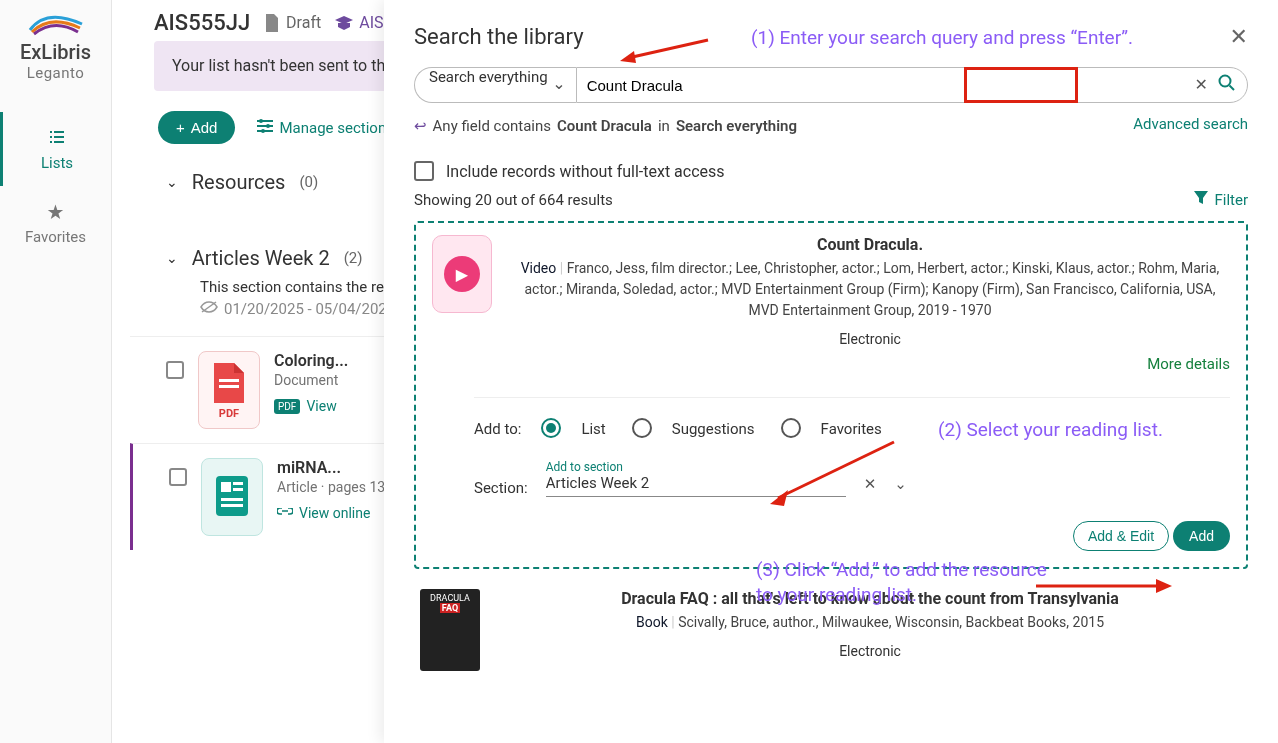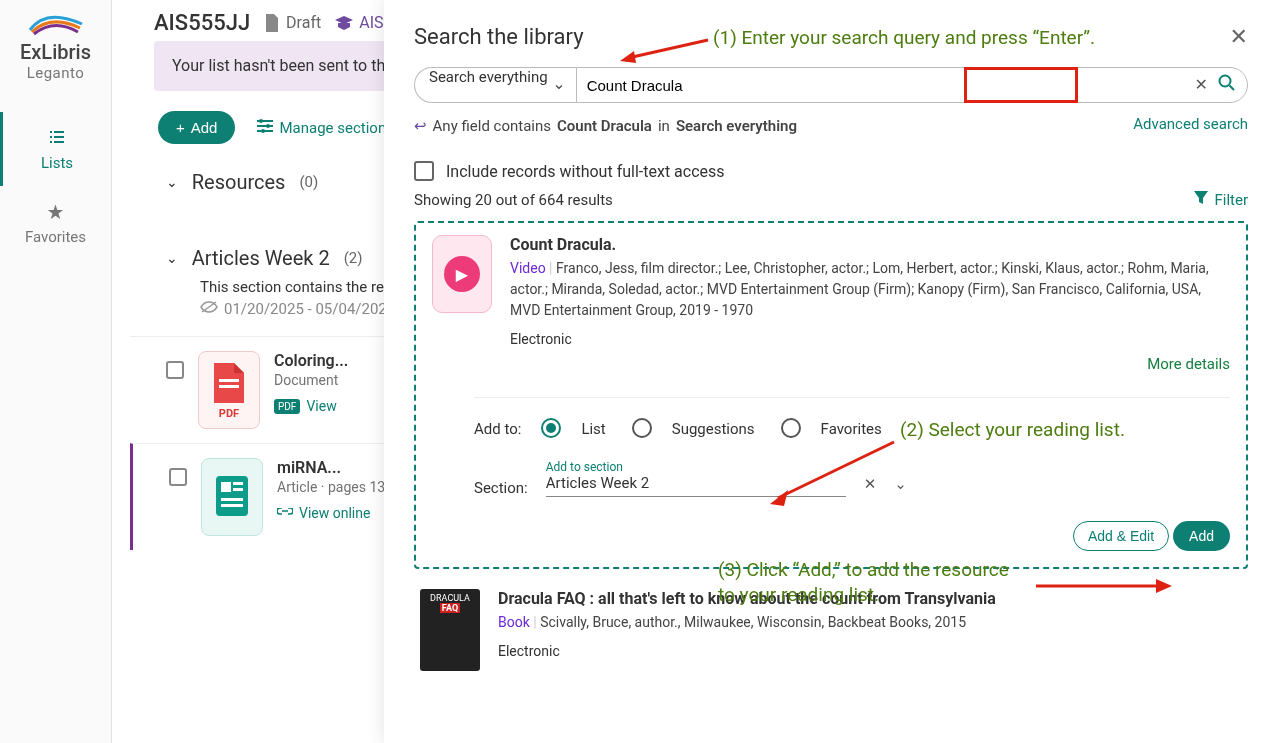--- a/index.html
+++ b/index.html
@@ -67,24 +67,24 @@
   .incl { display:flex; align-items:center; gap:12px; margin-top:26px; font-size:16px; }
   .cbx { width:20px; height:20px; border:2px solid #666; border-radius:3px; }
 
   .count-row { display:flex; justify-content:space-between; align-items:center; margin-top:10px; font-size:15px; color:#333; }
   .filter-link { color:#0d8073; display:flex; align-items:center; gap:6px; }
 
   .result { border:2px dashed #0d8073; border-radius:4px; margin-top:12px; padding:12px 16px 16px 16px; position:relative; }
   .res-top { display:flex; gap:18px; }
   .res-thumb { width:60px; height:78px; background:#ffe7f0; border:1px solid #f6b8d0; border-radius:10px; display:flex; align-items:center; justify-content:center; }
   .play { width:36px; height:36px; border-radius:50%; background:#ec3b78; display:flex; align-items:center; justify-content:center; color:#fff; font-size:16px; }
-  .res-body { flex:1; }
+  .res-body { flex:1;text-align:center; }
   .res-title { font-weight:700; font-size:16px; margin-bottom:4px; }
   .res-meta { font-size:14px; color:#444; line-height:1.5; }
-  .res-type { color:#6d28d9; }
+  .res-type { color:#0f172a; }
   .res-format { margin-top:10px; font-size:14px; color:#333; }
   .more { color:#15803d; font-size:15px; text-align:right; margin-top:8px; }
 
   .addto-row { display:flex; align-items:flex-end; gap:20px; margin:24px 0 0 42px; font-size:15px; border-top:1px solid #eee; padding-top:20px; }
   .radio { width:20px; height:20px; border:2px solid #555; border-radius:50%; display:inline-flex; align-items:center; justify-content:center; }
   .radio.sel { border-color:#0d8073; }
   .radio.sel::after { content:""; width:10px; height:10px; background:#0d8073; border-radius:50%; }
   .radio-lbl { margin-right:6px; }
 
   .section-row { display:flex; align-items:flex-end; gap:18px; margin:22px 0 0 42px; font-size:15px; }
@@ -95,21 +95,21 @@
 
   .action-row { display:flex; justify-content:flex-end; gap:4px; margin-top:24px; }
   .btn-outline { border:1px solid #0d8073; color:#0d8073; background:#fff; border-radius:16px; padding:6px 14px; font-size:14px; }
   .btn-solid { background:#0d8073; color:#fff; border:none; border-radius:16px; padding:6px 16px; font-size:14px; }
 
   .result2 { display:flex; gap:18px; margin-top:20px; padding:0 6px; }
   .r2-thumb { width:60px; height:82px; background:#222; color:#fff; font-size:9px; text-align:center; padding-top:4px; border-radius:3px; }
   .r2-thumb .tag { background:#c22; padding:0 2px; font-weight:bold; }
 
   
-  .anno { position:absolute; color:#4d7c0f; font-size:19px; font-weight:400; pointer-events:none; line-height:1.3; }
+  .anno { position:absolute; color:#8b5cf6; font-size:19px; font-weight:400; pointer-events:none; line-height:1.3;margin-left:38px; }
   .arrow { position:absolute; pointer-events:none; }
 </style>
 </head>
 <body>
 
 <div class="sidebar">
   <div class="logo">
     <svg width="60" height="24" viewBox="0 0 60 24">
       <path d="M4 18 Q 20 -4 56 12" stroke="#2aa0d8" stroke-width="3" fill="none"></path>
       <path d="M6 20 Q 24 2 54 16" stroke="#e67a1a" stroke-width="3" fill="none"></path>

